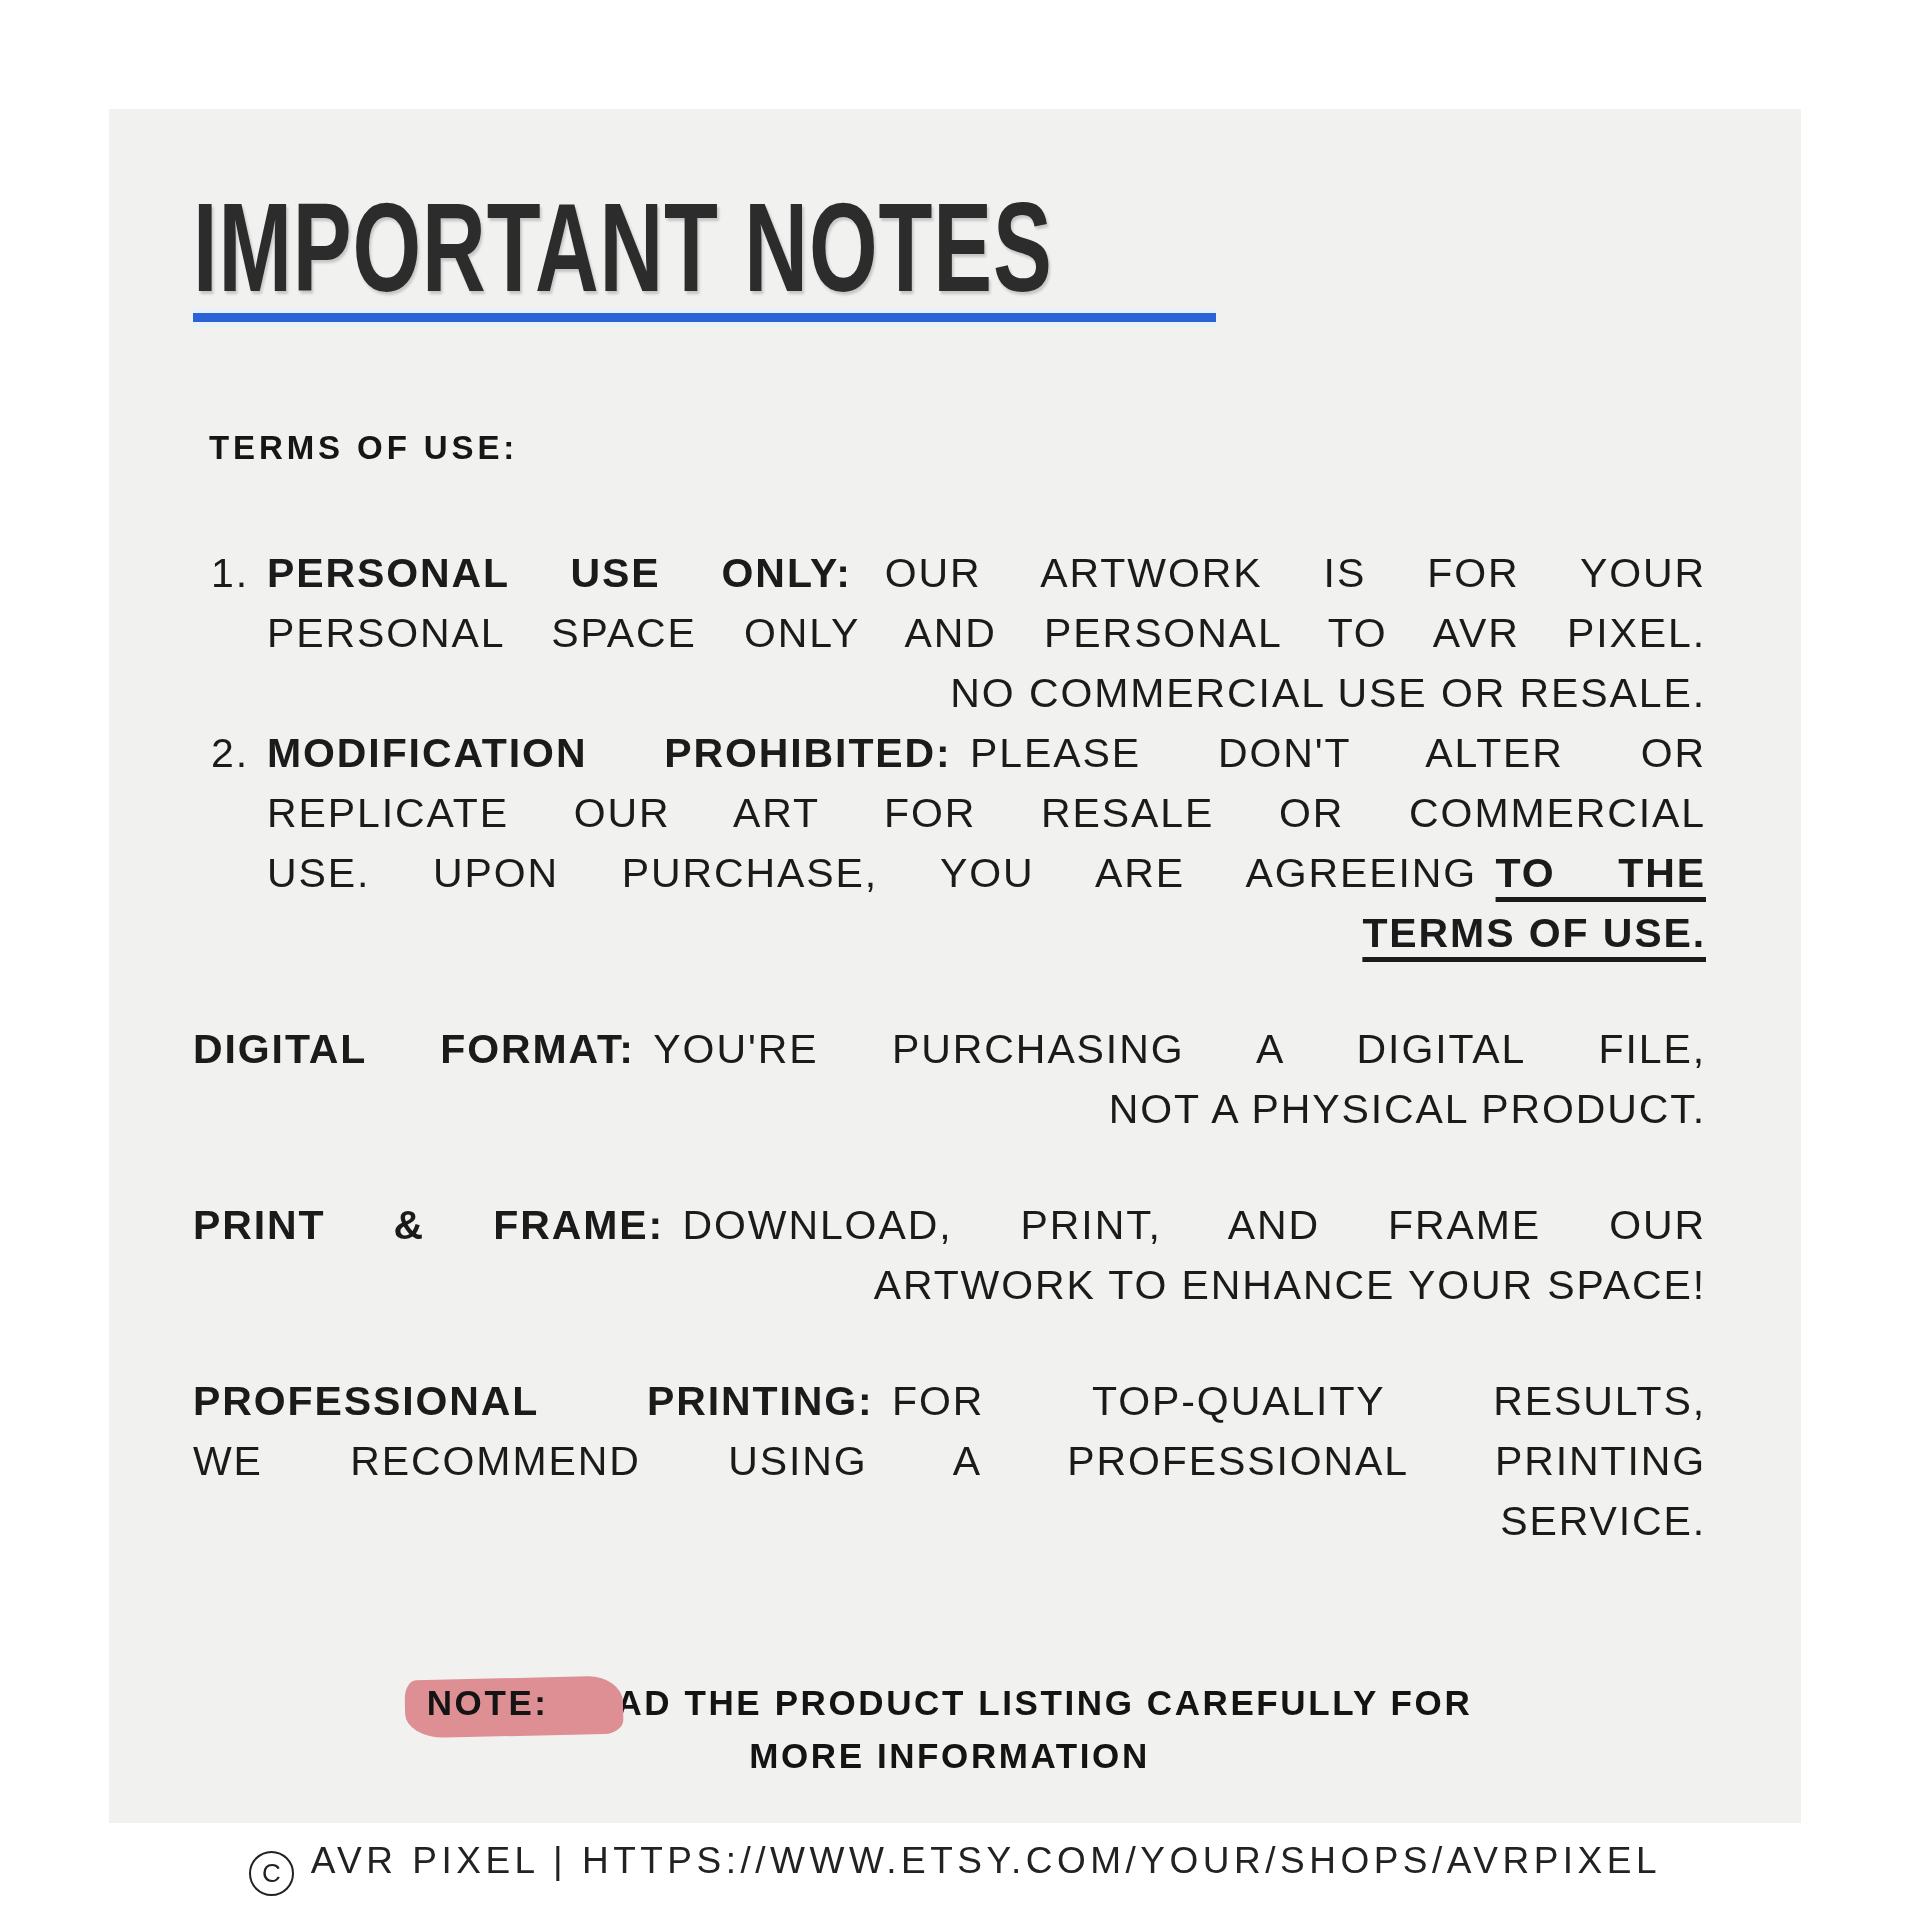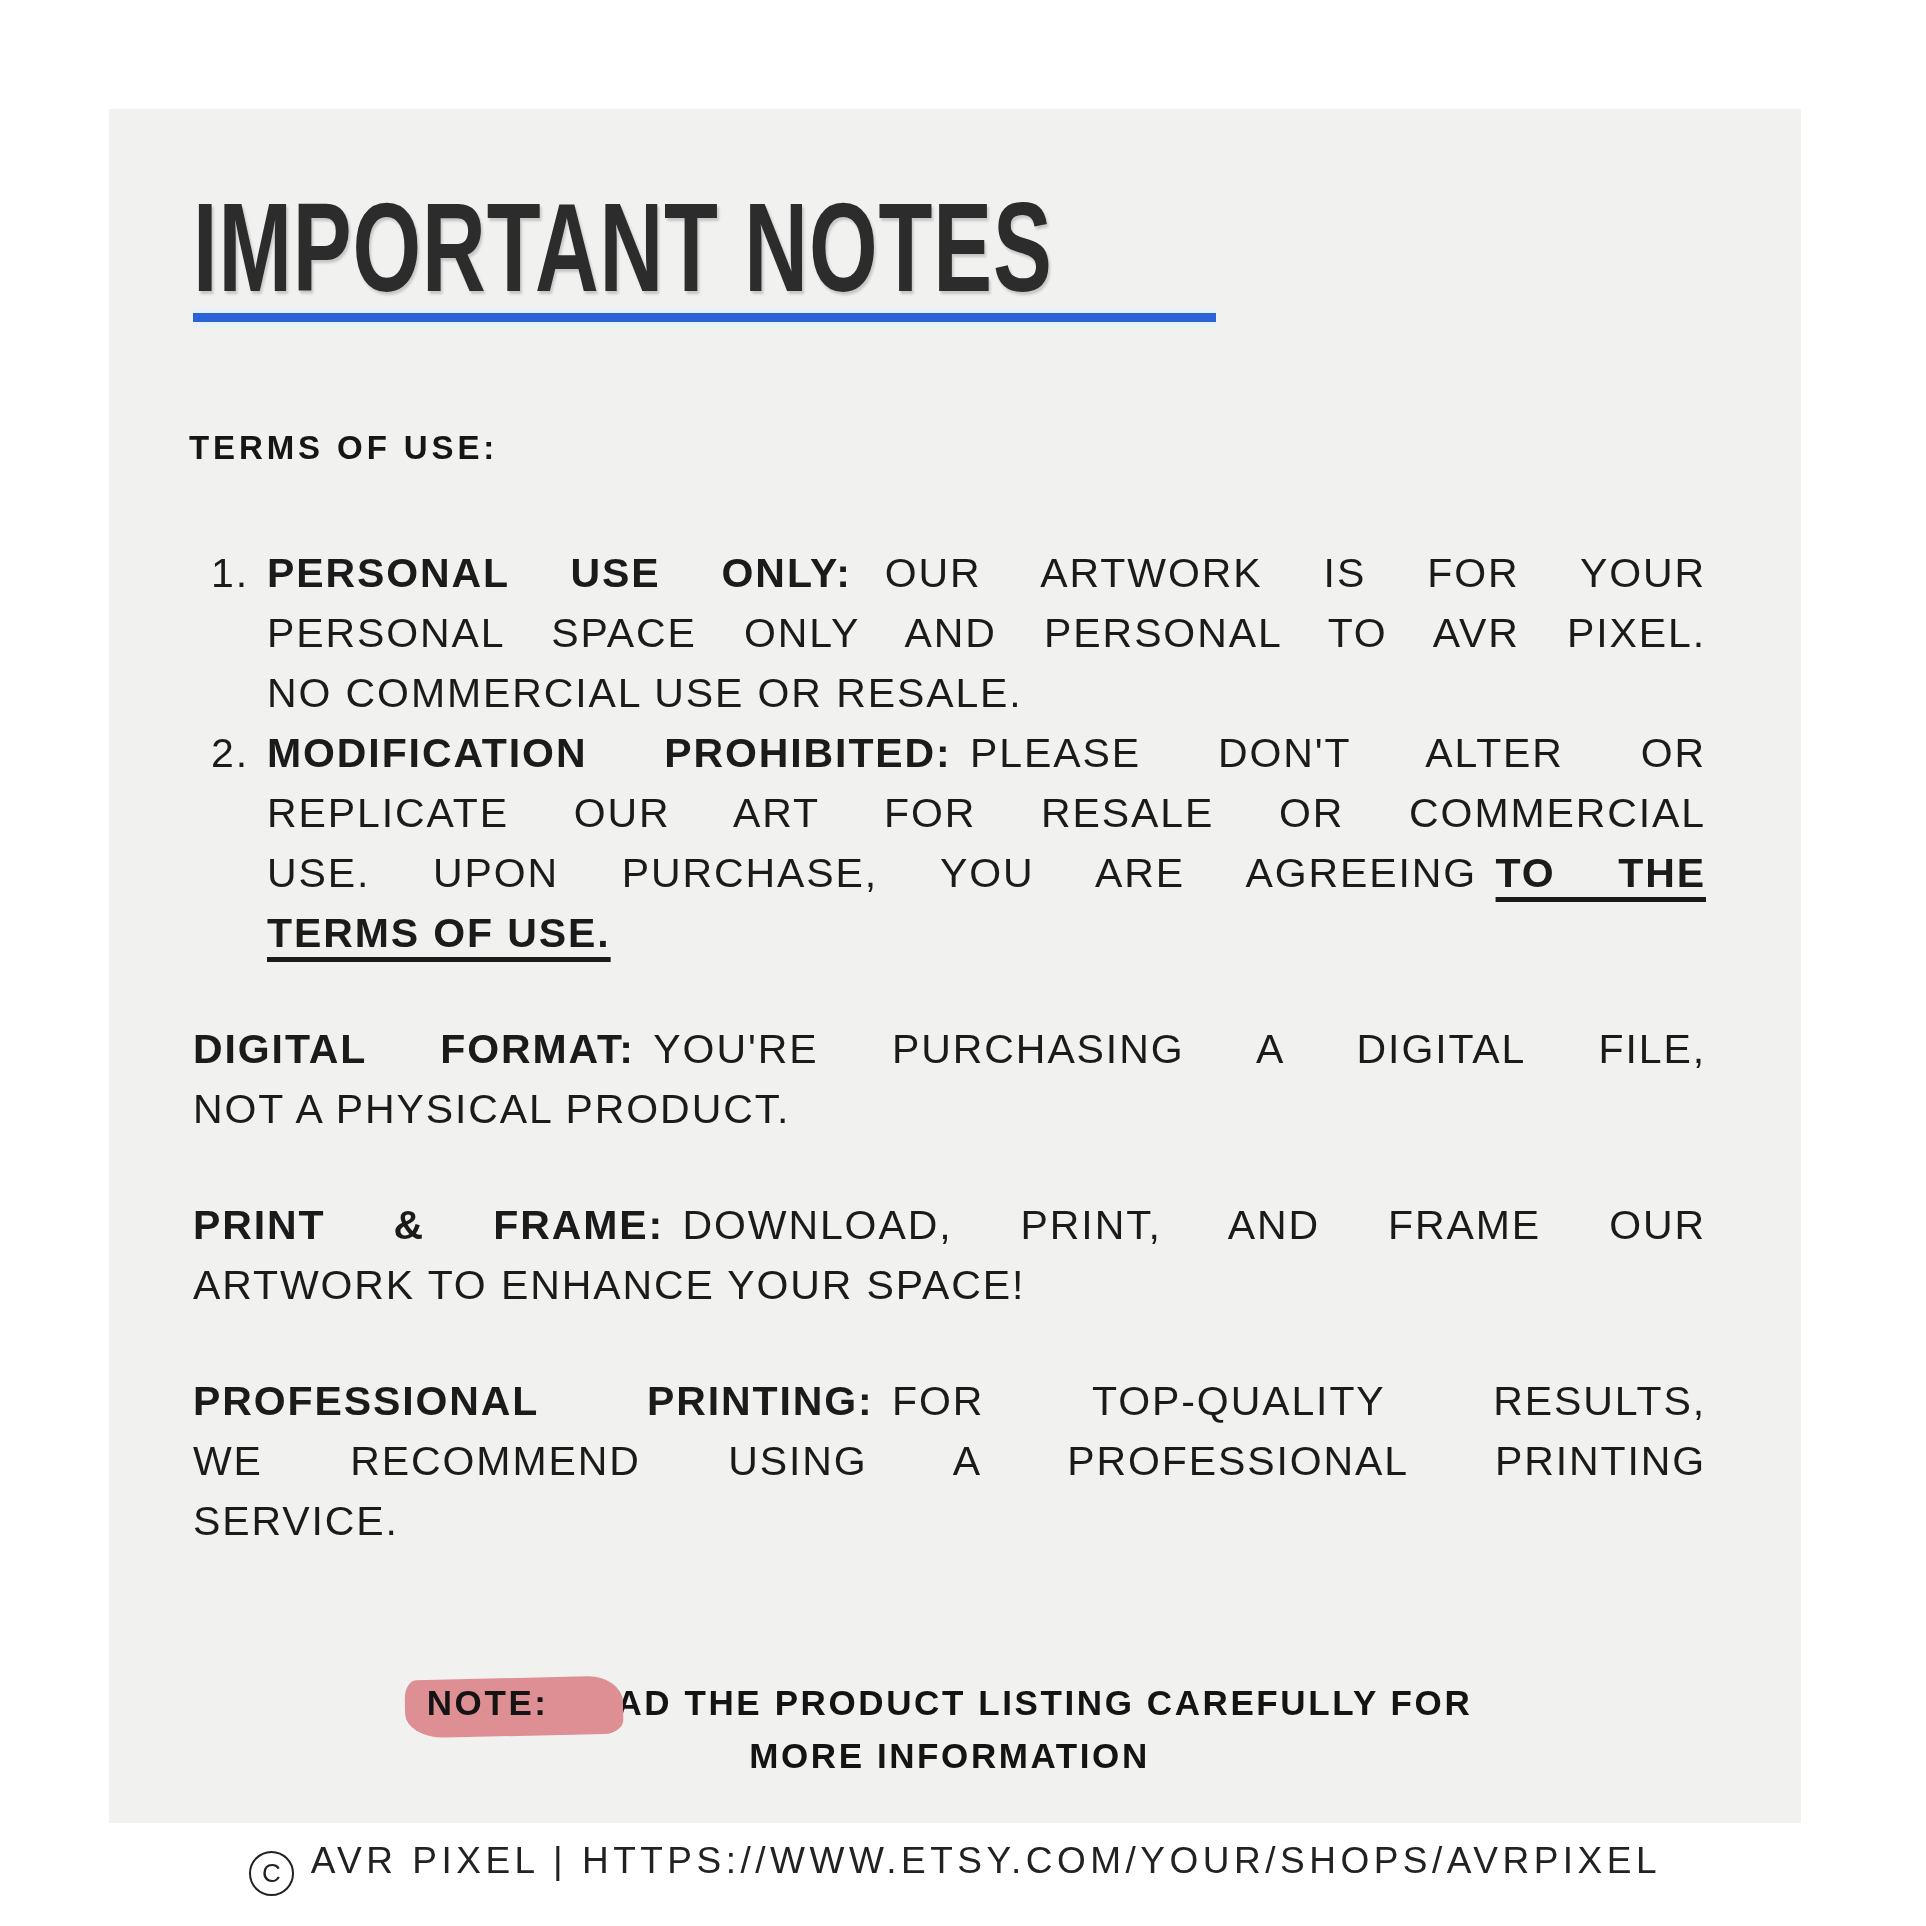--- a/index.html
+++ b/index.html
@@ -43,37 +43,37 @@
     position: absolute;
     left: 193px;
     top: 313px;
     width: 1023px;
     height: 9px;
     background: #2b62d6;
     box-shadow: 0 -5.1px 0 0 #e7f2f8, 0 5.1px 0 0 #e7f2f8;
   }
   .terms-heading {
     position: absolute;
-    left: 189px;
+    left: 209px;
     top: 431px;
     font-size: 33px;
     line-height: 33px;
     font-weight: 700;
     letter-spacing: 3.9px;
     color: #161616;
   }
   .textflow {
     position: absolute;
     left: 193px;
     top: 543px;
     width: 1513px;
     font-size: 41px;
     letter-spacing: 1.9px;
   }
-  .line { line-height: 60px; text-align: left; }
+  .line { line-height: 60px; text-align: right; }
   .stretch { text-align: justify; text-align-last: justify; }
   .b { font-weight: 700; }
   .u {
     font-weight: 700;
     text-decoration: underline;
     text-decoration-thickness: 5.1px;
     text-underline-offset: 10.3px;
   }
   .rest { margin-left: 0.45em; }
   .rest-wide { margin-left: 0.8em; }

